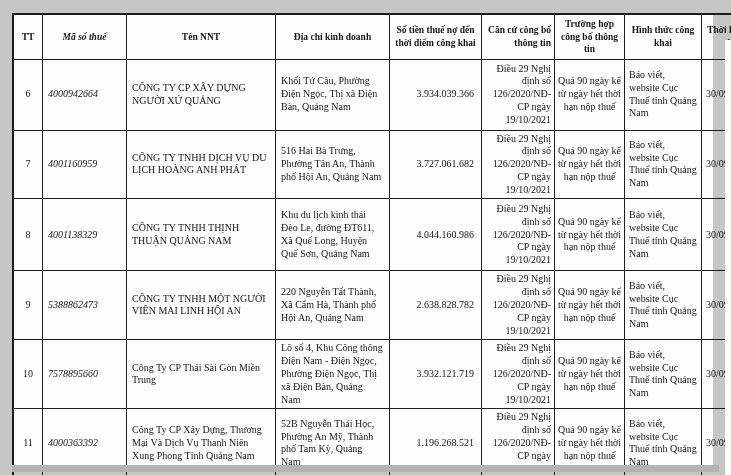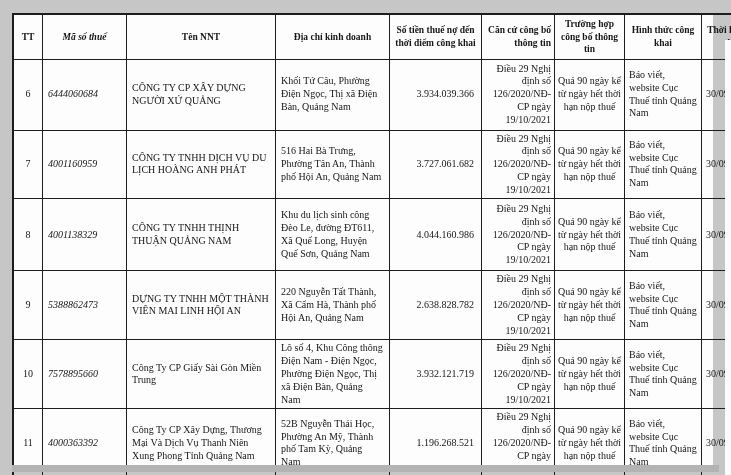--- a/index.html
+++ b/index.html
@@ -95,21 +95,21 @@
           <th>Số tiền thuế nợ đến thời điểm công khai</th>
           <th>Căn cứ công bố thông tin</th>
           <th>Trường hợp công bố thông tin</th>
           <th>Hình thức công khai</th>
           <th>Thời hạn công khai</th>
         </tr>
     </thead>
     <tbody>
         <tr>
           <td>6</td>
-          <td>6444060684</td>
+          <td>4000942664</td>
           <td>CÔNG TY CP XÂY DỰNG NGƯỜI XỨ QUẢNG</td>
           <td>Khối Tứ Câu, Phường Điện Ngọc, Thị xã Điện Bàn, Quảng Nam</td>
           <td>3.934.039.366</td>
           <td>Điều 29 Nghị định số 126/2020/NĐ-CP ngày 19/10/2021</td>
           <td>Quá 90 ngày kể từ ngày hết thời hạn nộp thuế</td>
           <td>Báo viết, website Cục Thuế tỉnh Quảng Nam</td>
           <td>30/09/2021</td>
         </tr>
         <tr>
           <td>7</td>
@@ -119,42 +119,42 @@
           <td>3.727.061.682</td>
           <td>Điều 29 Nghị định số 126/2020/NĐ-CP ngày 19/10/2021</td>
           <td>Quá 90 ngày kể từ ngày hết thời hạn nộp thuế</td>
           <td>Báo viết, website Cục Thuế tỉnh Quảng Nam</td>
           <td>30/09/2021</td>
         </tr>
         <tr>
           <td>8</td>
           <td>4001138329</td>
           <td>CÔNG TY TNHH THỊNH THUẬN QUẢNG NAM</td>
-          <td>Khu du lịch sinh công Đèo Le, đường ĐT611, Xã Quế Long, Huyện Quế Sơn, Quảng Nam</td>
+          <td>Khu du lịch kinh thái Đèo Le, đường ĐT611, Xã Quế Long, Huyện Quế Sơn, Quảng Nam</td>
           <td>4.044.160.986</td>
           <td>Điều 29 Nghị định số 126/2020/NĐ-CP ngày 19/10/2021</td>
           <td>Quá 90 ngày kể từ ngày hết thời hạn nộp thuế</td>
           <td>Báo viết, website Cục Thuế tỉnh Quảng Nam</td>
           <td>30/09/2021</td>
         </tr>
         <tr>
           <td>9</td>
           <td>5388862473</td>
-          <td>DỰNG TY TNHH MỘT THÀNH VIÊN MAI LINH HỘI AN</td>
+          <td>CÔNG TY TNHH MỘT NGƯỜI VIÊN MAI LINH HỘI AN</td>
           <td>220 Nguyễn Tất Thành, Xã Cẩm Hà, Thành phố Hội An, Quảng Nam</td>
           <td>2.638.828.782</td>
           <td>Điều 29 Nghị định số 126/2020/NĐ-CP ngày 19/10/2021</td>
           <td>Quá 90 ngày kể từ ngày hết thời hạn nộp thuế</td>
           <td>Báo viết, website Cục Thuế tỉnh Quảng Nam</td>
           <td>30/09/2021</td>
         </tr>
         <tr>
           <td>10</td>
           <td>7578895660</td>
-          <td>Công Ty CP Giấy Sài Gòn Miền Trung</td>
+          <td>Công Ty CP Thái Sài Gòn Miền Trung</td>
           <td>Lô số 4, Khu Công thông Điện Nam - Điện Ngọc, Phường Điện Ngọc, Thị xã Điện Bàn, Quảng Nam</td>
           <td>3.932.121.719</td>
           <td>Điều 29 Nghị định số 126/2020/NĐ-CP ngày 19/10/2021</td>
           <td>Quá 90 ngày kể từ ngày hết thời hạn nộp thuế</td>
           <td>Báo viết, website Cục Thuế tỉnh Quảng Nam</td>
           <td>30/09/2021</td>
         </tr>
         <tr>
           <td>11</td>
           <td>4000363392</td>

